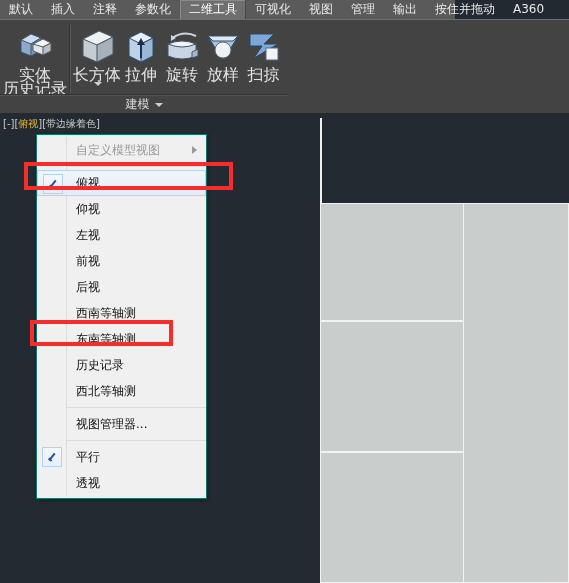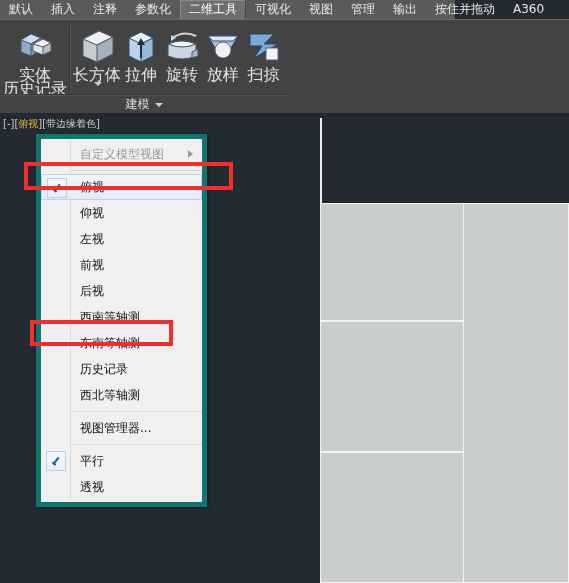--- a/index.html
+++ b/index.html
@@ -86,21 +86,21 @@
   .vplabel .hl{color:#e8b33a;}
 
   
   .model-vline{position:absolute;left:320px;top:118px;width:2px;height:85px;background:#f0f0f0;}
   .mbox{position:absolute;background:#c9cdcb;border:1px solid #f2f2f2;box-sizing:border-box;}
 
   
   .menu{
     position:absolute;left:36px;top:134px;width:171px;
     background:#f0f0f0;
-    border:5px solid #0f766e;
+    border:1px solid #0f766e;
     box-sizing:border-box;
     box-shadow:1px 1px 3px rgba(0,0,0,.45);
     padding:2px 0;
     font-size:12px;color:#101010;
   }
   .mitem{
     position:relative;height:26px;line-height:26px;display:flex;align-items:center;
     padding-left:30px;cursor:default;box-sizing:border-box;white-space:nowrap;
   }
   .mitem .txt{padding-left:9px;}

